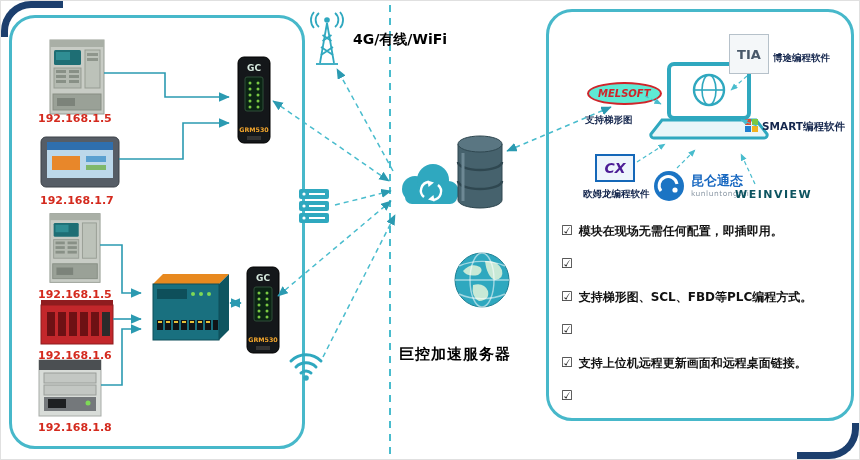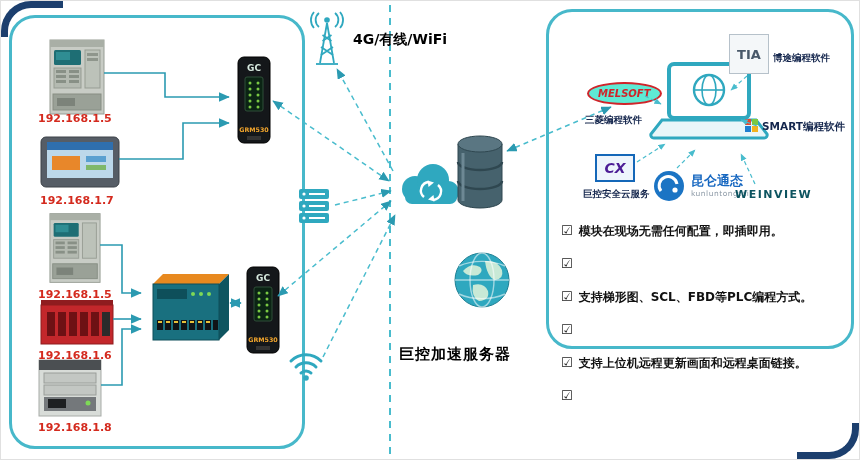--- a/index.html
+++ b/index.html
@@ -7,21 +7,21 @@
   .canvas { position:relative; width:860px; height:460px; background:#fff; overflow:hidden; border:1px solid #e0e0e0; }
 
   .corner { position:absolute; }
   .corner.tl { left:0; top:0; width:62px; height:36px; border-top:7px solid #1c3f6e; border-left:7px solid #1c3f6e; border-top-left-radius:30px; }
   .corner.br { right:0; bottom:0; width:62px; height:36px; border-bottom:7px solid #1c3f6e; border-right:7px solid #1c3f6e; border-bottom-right-radius:30px; }
 
   .overlay { position:absolute; left:0; top:0; z-index:5; pointer-events:none; }
 
   .panel { position:absolute; border:3px solid #47b8ca; border-radius:26px; background:#fff; z-index:2; }
   .left-panel  { left:8px;  top:14px; width:296px; height:434px; }
-  .right-panel { left:545px; top:8px; width:308px; height:340px; }
+  .right-panel { left:545px; top:8px; width:308px; height:412px; }
 
   .dev { position:absolute; }
   .dev svg { display:block; }
 
   .ip { position:absolute; color:#d42a1e; font-weight:bold; font-size:11px; white-space:nowrap;text-align:right; }
 
   .micon { position:absolute; z-index:6; }
   .mid-label { position:absolute; z-index:6; color:#000; font-weight:bold; font-size:15px; letter-spacing:1px; white-space:nowrap; }
   .net-label { position:absolute; z-index:6; color:#000; font-weight:bold; font-size:14px; white-space:nowrap; }
 
@@ -362,36 +362,36 @@
     </div>
 
     <div class="tia-box" style="left:180px;top:22px">
       <span>TIA</span>
     </div>
     <div class="soft-label" style="left:224px;top:40px">博途编程软件</div>
 
     <div class="melsoft" style="left:38px;top:70px">
       <span>MELSOFT</span>
     </div>
-    <div class="soft-label" style="left:36px;top:102px">三菱编程软件</div>
+    <div class="soft-label" style="left:36px;top:102px">支持梯形图</div>
 
     <div class="dev" style="left:196px;top:107px">
       <svg viewBox="0 0 13 13" width="13" height="13">
         <rect x="0" y="0" width="6" height="6" fill="#e8452c"></rect>
           <rect x="7" y="0" width="6" height="6" fill="#7ac943"></rect>
         <rect x="0" y="7" width="6" height="6" fill="#1f7fd0"></rect>
           <rect x="7" y="7" width="6" height="6" fill="#f2b21e"></rect>
       </svg>
     </div>
     <div class="soft-label big" style="left:213px;top:108px">SMART编程软件</div>
 
     <div class="cx-box" style="left:46px;top:142px">
       <span>CX</span>
     </div>
-    <div class="soft-label" style="left:34px;top:176px">巨控安全云服务</div>
+    <div class="soft-label" style="left:34px;top:176px">欧姆龙编程软件</div>
 
     <div class="dev" style="left:104px;top:158px">
       <svg viewBox="0 0 32 32" width="32" height="32">
         <circle cx="16" cy="16" r="15" fill="#1b74c4"></circle>
         <path d="M8,21 a9,9 0 1,1 16,-7" stroke="#fff" stroke-width="3" fill="none"></path>
         <circle cx="22" cy="20" r="2.6" fill="#fff"></circle>
       </svg>
     </div>
     <div class="kunlun-name" style="left:142px;top:160px">昆仑通态</div>
     <div class="kunlun-sub" style="left:142px;top:177px">kunluntongtai</div>

